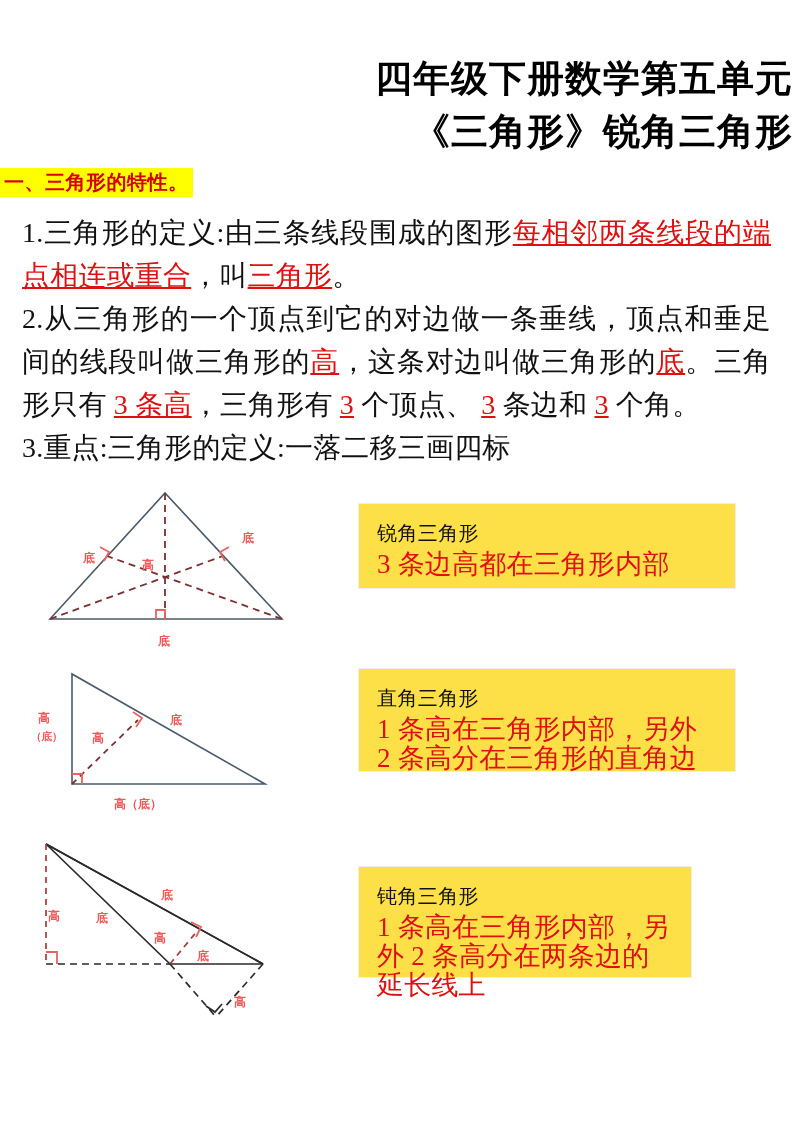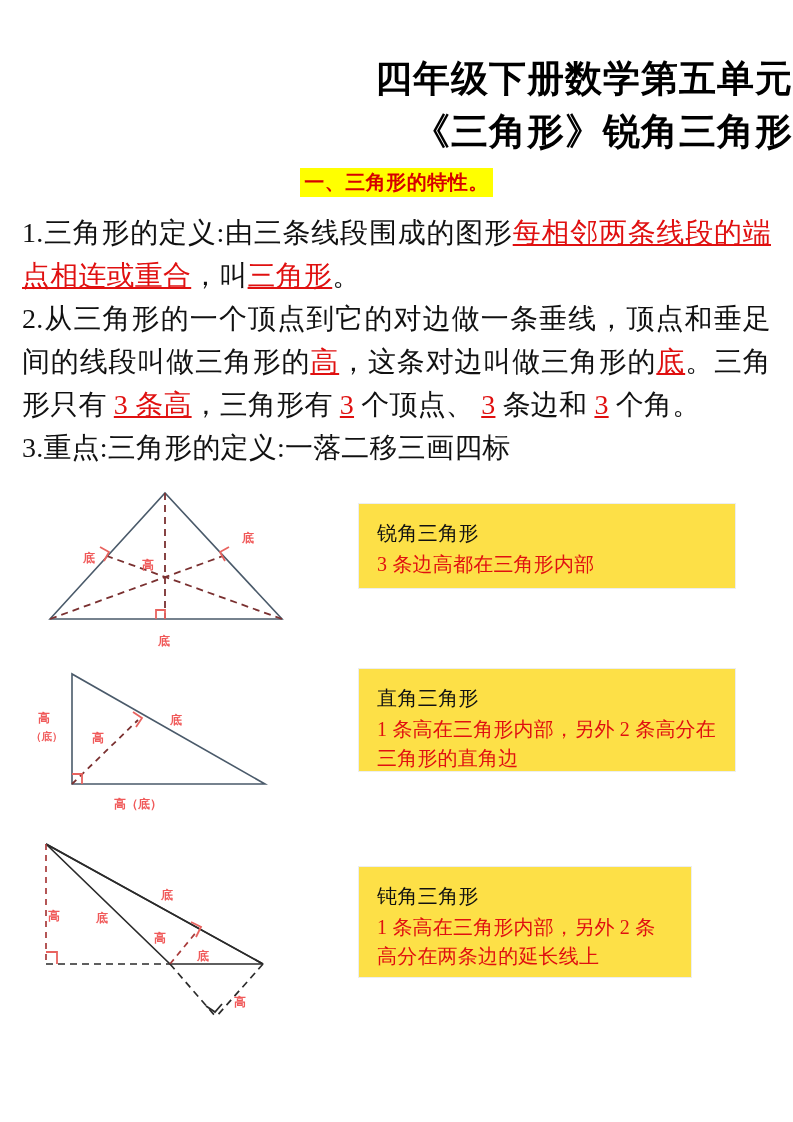--- a/index.html
+++ b/index.html
@@ -32,21 +32,20 @@
   .title-line {
     font-family: "Liberation Sans", "DejaVu Sans", sans-serif;
     font-weight: bold;
     font-size: 37px;
     line-height: 53px;
     letter-spacing: 1px;
     color: #000;
   }
 
   .section-head-wrap {
-    text-align: center;
     margin-top: 10px;
   }
   .section-head {
     display: inline-block;
     background: #ffff00;
     color: #d60000;
     font-family: "Liberation Sans", "DejaVu Sans", sans-serif;
     font-weight: bold;
     font-size: 20px;
     line-height: 26px;
@@ -92,21 +91,21 @@
     background: #fde047;
     padding: 14px 18px 16px 18px;
   }
   .note-title {
     font-size: 20px;
     line-height: 30px;
     color: #111;
     letter-spacing: 0.4px;
   }
   .note-body {
-    font-size: 20px;
+    font-size: 27px;
     line-height: 29px;
     color: #e01010;
     letter-spacing: 0.2px;
     margin-top: 2px;
   }
 
   svg { display: block; overflow: visible; }
   .lbl {
     font-family: "Liberation Sans", "DejaVu Sans", sans-serif;
     font-size: 12px;

